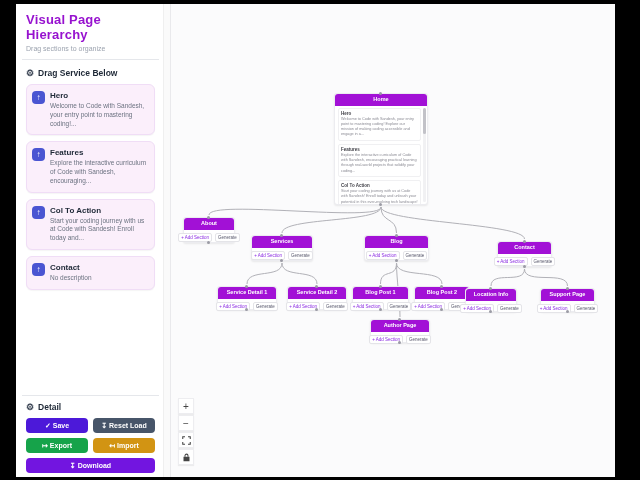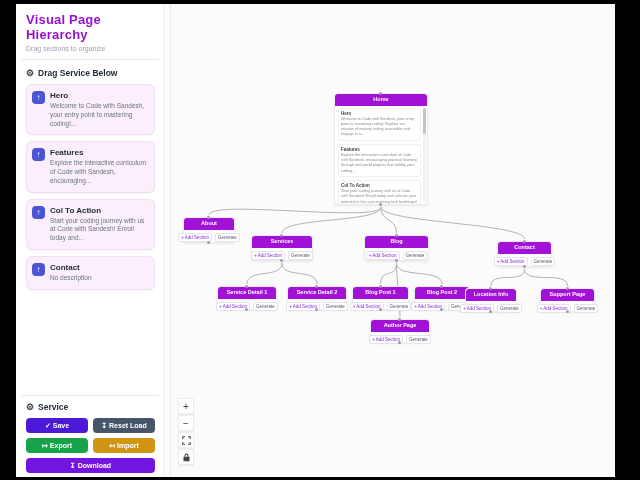--- a/index.html
+++ b/index.html
@@ -100,21 +100,21 @@
             <div class="s-title">Contact</div>
             <div class="s-desc">No description</div>
           </div>
         </div>
       </div>
 
     <div class="actions-block">
       <div class="divider"></div>
       <div class="sec-head">
         <span class="gear">⚙</span>
-        <span>Service</span>
+        <span>Detail</span>
       </div>
       <div class="actions-grid" id="actions-grid">
           <button style="background: rgb(76, 25, 217);">
             <span class="ic">✓</span>
             <span>Save</span>
           </button>
           <button style="background: rgb(71, 85, 105);">
             <span class="ic">↧</span>
             <span>Reset Load</span>
           </button>

